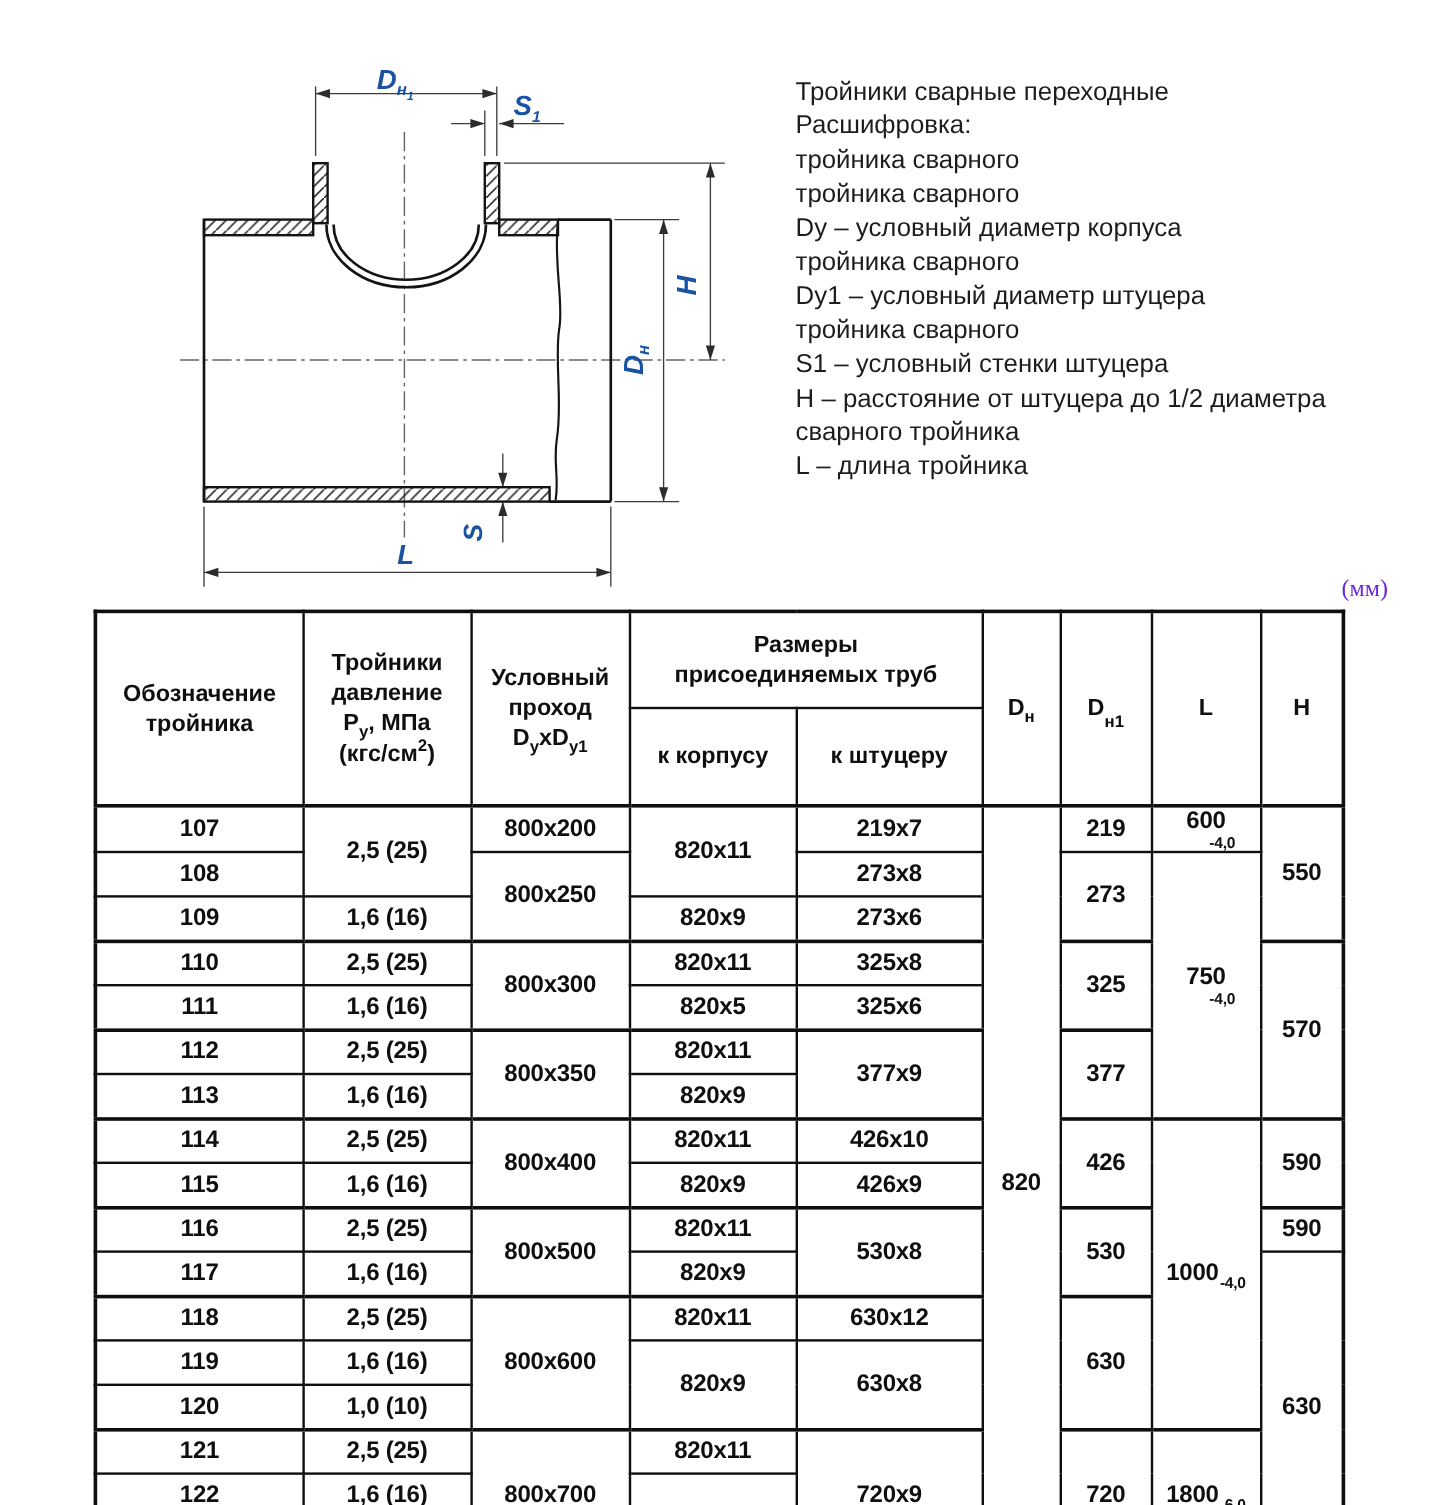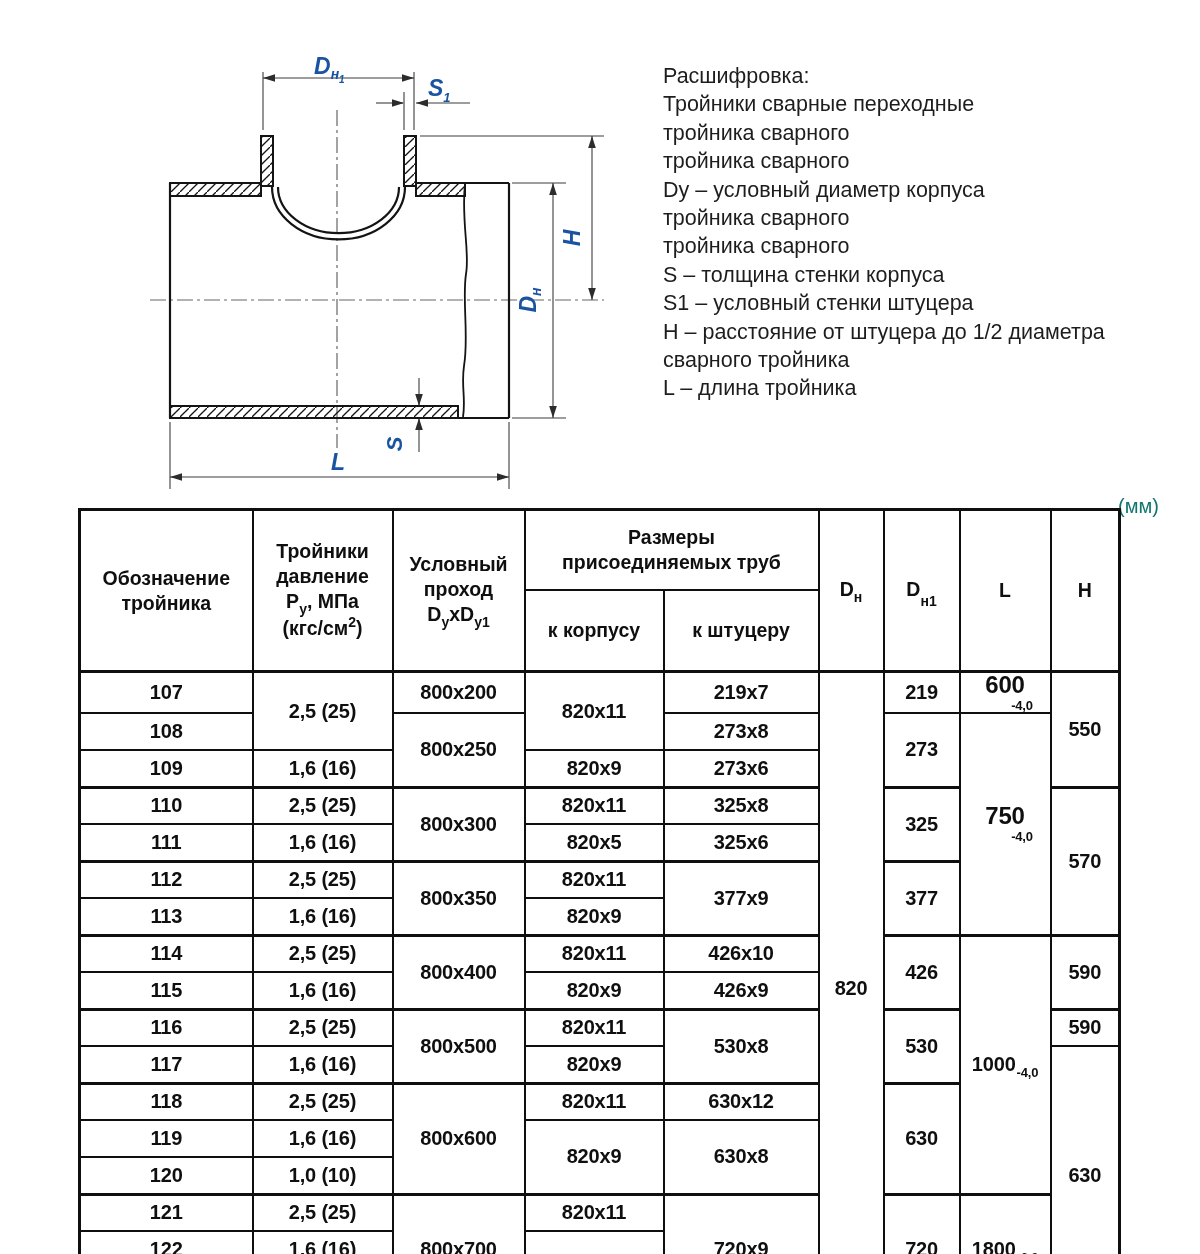--- a/index.html
+++ b/index.html
@@ -10,41 +10,41 @@
   svg.diagram { position:absolute; left:0; top:0; }
   .blab { fill:#1a53a1; font-style:italic; font-weight:bold;
           font-family:"Liberation Sans", sans-serif; }
 
   
   .legend { position:absolute; left:663px; top:14px; width:537px;
             font-size:21.5px; line-height:28.4px; color:#1d1d1d; }
   .legend-line { white-space:nowrap; }
 
   
-  .units { position:absolute; left:1118px; top:447px; font-size:20px; color:#0f766e; }
+  .units { position:absolute; left:1118px; top:432px; font-size:20px; color:#6d28d9;font-family:Liberation Serif, serif; }
 
   
   table.spec { position:absolute; left:78px; top:460px; width:1040px;
                border-collapse:collapse; table-layout:fixed;
                border:3px solid #0f0f0f; }
   .spec th, .spec td { border:2px solid #0f0f0f; text-align:center;
                vertical-align:middle; padding:0; color:#0f0f0f; font-weight:700; }
   .spec thead th { font-size:19.5px; line-height:25px; }
   .spec tbody td { font-size:20px; letter-spacing:-0.2px; }
   .spec tbody tr { height:37px; }
   .spec tbody tr.g td { border-top-width:3px; }
   .spec tbody tr:first-child td { border-top-width:3px; }
 
   .hsub  { font-size:14px; position:relative; top:6px; }
   .hsub-lo { top:10px; }
   .hsup  { font-size:14px; position:relative; top:-8px; }
 
   .isub  { font-size:13px; position:relative; top:6px; margin-left:1px; }
   .vstack { display:inline-flex; flex-direction:column; line-height:1; }
-  .vstack .vmain { font-size:24px; text-align:left; }
+  .vstack .vmain { font-size:20px; text-align:left; }
   .vstack .vsub  { font-size:13px; margin-top:2px; align-self:flex-end;
                    position:relative; right:-8px; }
 </style>
 </head>
 <body>
 
 <div class="page">
 
   <svg class="diagram" width="660" height="455" viewBox="0 0 660 455">
     <defs>
@@ -120,28 +120,28 @@
 
     <text class="blab" x="314" y="26" font-size="23"><tspan>D</tspan><tspan font-size="14" dy="5">н</tspan><tspan font-size="10" dy="4">1</tspan></text>
     <text class="blab" x="428" y="48" font-size="23"><tspan>S</tspan><tspan font-size="13" dy="6">1</tspan></text>
     <text class="blab" font-size="23" text-anchor="middle" transform="rotate(-90 580 190)" x="580" y="190">H</text>
     <text class="blab" font-size="23" text-anchor="middle" transform="rotate(-90 536 252)" x="536" y="252"><tspan>D</tspan><tspan font-size="14" dy="5">н</tspan></text>
     <text class="blab" font-size="22" text-anchor="middle" transform="rotate(-90 402 396)" x="402" y="396">S</text>
     <text class="blab" x="331" y="422" font-size="23">L</text>
   </svg>
 
   <div class="legend">
+      <div class="legend-line">Тройники сварные переходные</div>
       <div class="legend-line">Расшифровка:</div>
-      <div class="legend-line">Тройники сварные переходные</div>
       <div class="legend-line">тройника сварного</div>
       <div class="legend-line">тройника сварного</div>
       <div class="legend-line">Dу – условный диаметр корпуса</div>
       <div class="legend-line">тройника сварного</div>
+      <div class="legend-line">Dу1 – условный диаметр штуцера</div>
       <div class="legend-line">тройника сварного</div>
-      <div class="legend-line">S – толщина стенки корпуса</div>
       <div class="legend-line">S1 – условный стенки штуцера</div>
       <div class="legend-line">H – расстояние от штуцера до 1/2 диаметра</div>
       <div class="legend-line">сварного тройника</div>
       <div class="legend-line">L – длина тройника</div>
     </div>
 
   <div class="units">(мм)</div>
 
   <table class="spec">
     <colgroup>

